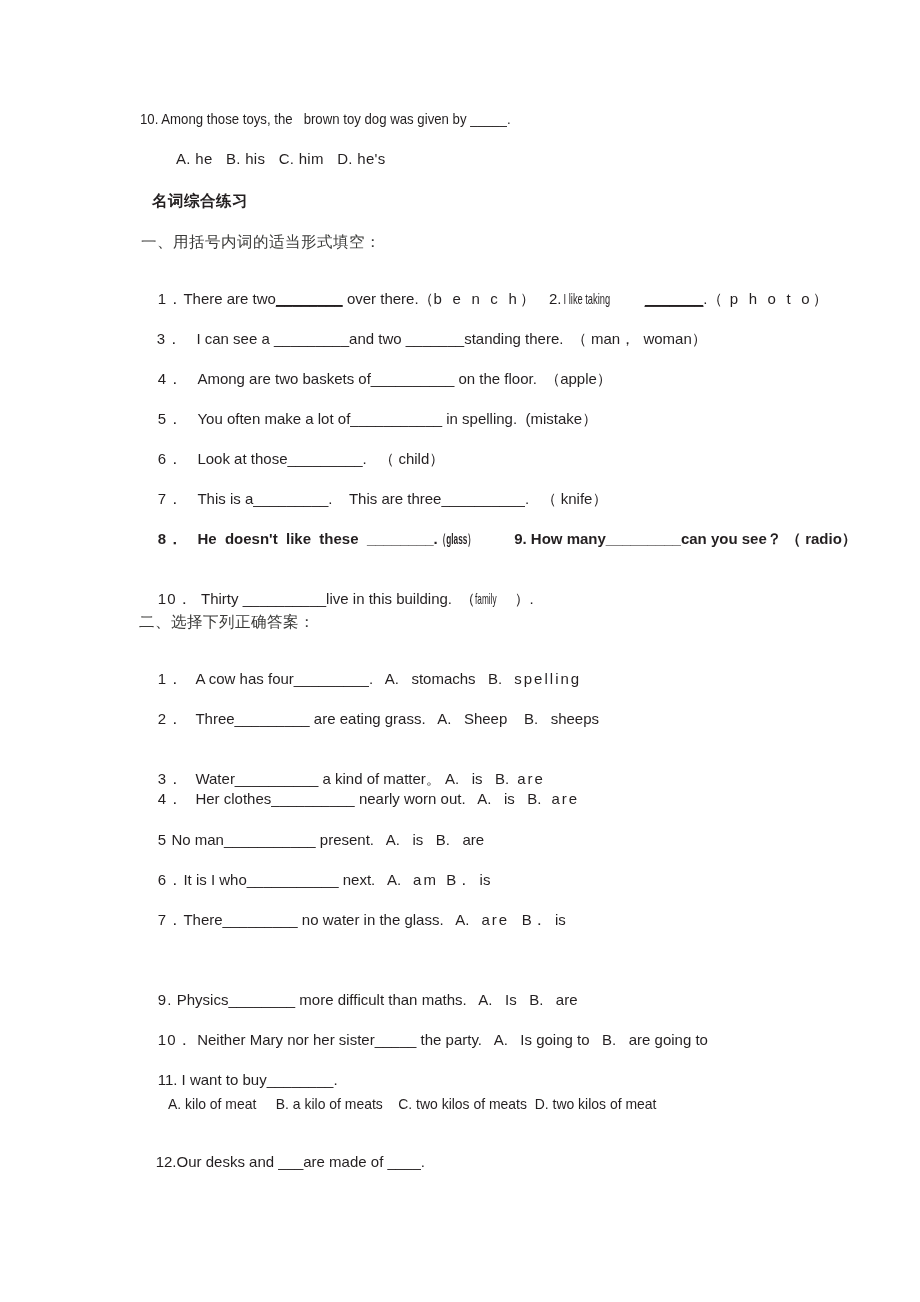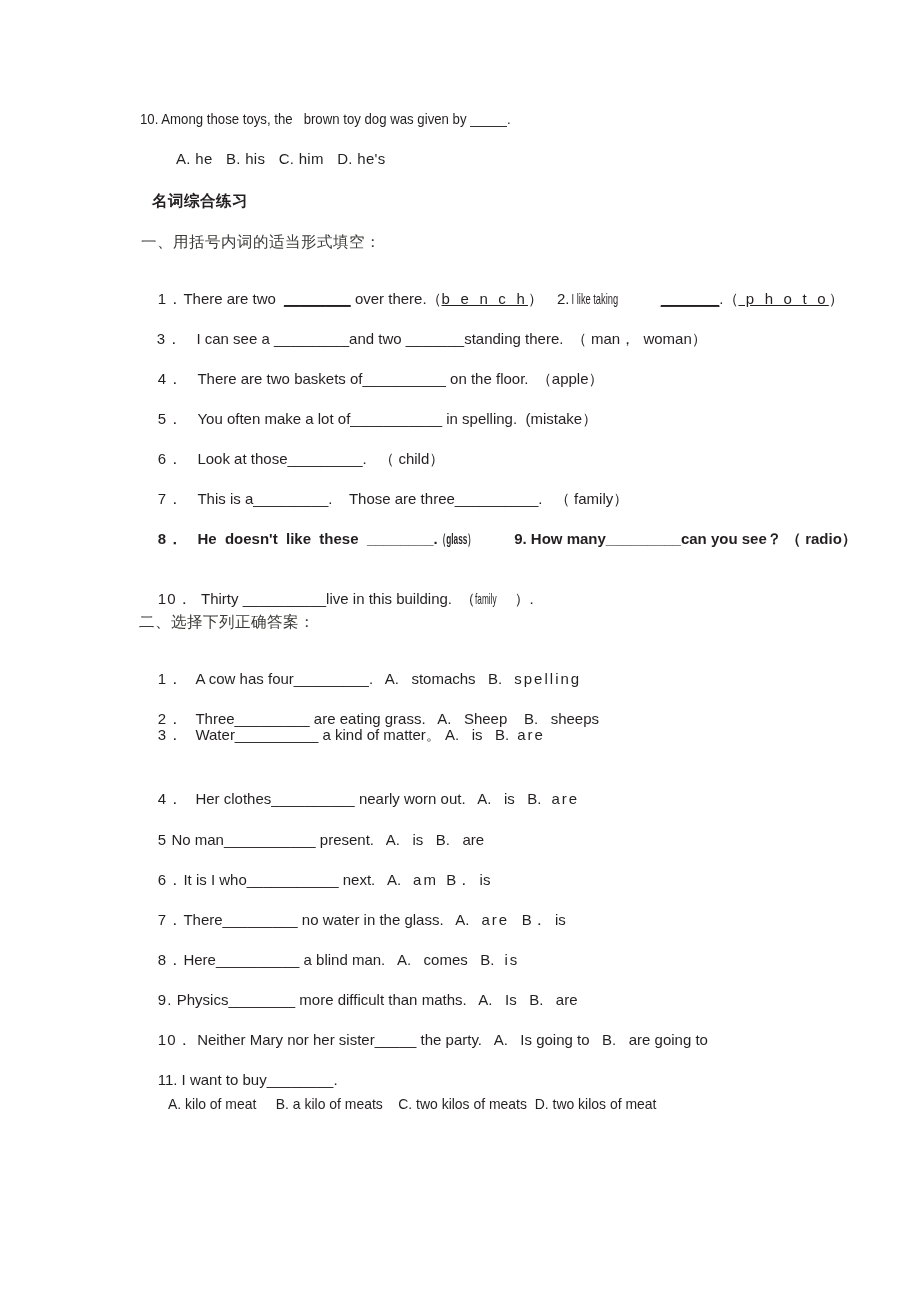--- a/index.html
+++ b/index.html
@@ -39,21 +39,21 @@
     transform: scaleX(0.93);
     transform-origin: left center;
   }
   .cond2 {
     transform: scaleX(0.88);
     transform-origin: left center;
   }
 
   
   .sp1 { letter-spacing: 2.0px; }
-  .sp2 { letter-spacing: 3.2px; text-decoration: underline; }
+  .sp2 { letter-spacing: 3.2px; }
   .sp3 { letter-spacing: 1.2px; }
 
   
   .sq  { display: inline-block; transform: scaleX(0.55); transform-origin: left center; }
   .sq2 { display: inline-block; transform: scaleX(0.62); transform-origin: left center; }
 
   
   .cn {
     position: absolute;
     white-space: pre;
@@ -65,21 +65,21 @@
   .cn-b {
     position: absolute;
     white-space: pre;
     font-family: "DejaVu Sans", sans-serif;
     font-size: 15.5px;
     font-weight: bold;
     color: #231f20;
     letter-spacing: 0.5px;
   }
 
-  .blank { text-decoration: underline; margin-left: 8px; }
+  .blank { text-decoration: underline; }
 </style>
 </head>
 <body>
 
 <div class="page">
 
   <div class="ln cond2" style="left:140px; top:110px;">10. Among those toys, the   brown toy dog was given by _____.</div>
 
   <div class="ln" style="left:176px; top:150px; letter-spacing:0.3px;">A. he   B. his   C. him   D. he's</div>
 
@@ -89,85 +89,85 @@
 
   <div class="ln" style="left:141px; top:272px;">
     <span class="sp3">1．</span><span>There are two</span><span class="blank">________</span><span> over there.（</span><span class="sp2">b e n c h</span><span>）</span><span style="display:inline-block;width:14px;"></span><span>2.</span><span class="sq2"> I like taking </span><span class="blank">_______</span><span>.（</span><span class="sp2"> p h o t o</span><span>）</span>
   </div>
 
   <div class="ln" style="left:140px; top:312px;text-align:center;">
     <span class="sp3">3．</span><span style="display:inline-block;width:14px;"></span><span class="cond">I can see a _________and two _______standing there.  （ man，  woman）</span>
   </div>
 
   <div class="ln" style="left:141px; top:352px;">
-    <span class="sp3">4．</span><span style="display:inline-block;width:14px;"></span><span class="cond">There are two baskets of__________ on the floor.  （apple）</span>
+    <span class="sp3">4．</span><span style="display:inline-block;width:14px;"></span><span class="cond">Among are two baskets of__________ on the floor.  （apple）</span>
   </div>
 
   <div class="ln" style="left:141px; top:392px;">
     <span class="sp3">5．</span><span style="display:inline-block;width:14px;"></span><span class="cond">You often make a lot of___________ in spelling.  (mistake）</span>
   </div>
 
   <div class="ln" style="left:141px; top:432px;">
     <span class="sp3">6．</span><span style="display:inline-block;width:14px;"></span><span class="cond">Look at those_________.   （ child）</span>
   </div>
 
   <div class="ln" style="left:141px; top:472px;">
-    <span class="sp3">7．</span><span style="display:inline-block;width:14px;"></span><span class="cond">This is a_________.    Those are three__________.   （ family）</span>
+    <span class="sp3">7．</span><span style="display:inline-block;width:14px;"></span><span class="cond">This is a_________.    This are three__________.   （ knife）</span>
   </div>
 
   <div class="ln" style="left:141px; top:512px;font-weight:bold;">
     <span class="sp3">8．</span><span style="display:inline-block;width:14px;"></span><span class="cond">He  doesn't  like  these  ________.</span><span class="sq">（glass）</span><span style="display:inline-block;width:8px;"></span><span>9.</span><span class="cond2"> How many_________can you see？ （ radio）</span>
   </div>
 
   <div class="ln" style="left:141px; top:572px;">
     <span class="sp3">10．</span><span class="cond">  Thirty __________live in this building.  （</span><span class="sq">family</span><span>）.</span>
   </div>
 
   <div class="cn" style="left:139px; top:612px;">二、选择下列正确答案：</div>
 
   <div class="ln" style="left:141px; top:652px;">
     <span class="sp3">1．</span><span style="display:inline-block;width:12px;"></span><span class="cond">A cow has four_________.   A.   stomachs   B.</span><span style="display:inline-block;width:12px;"></span><span class="sp1">spelling</span>
   </div>
 
   <div class="ln" style="left:141px; top:692px;text-align:center;">
     <span class="sp3">2．</span><span style="display:inline-block;width:12px;"></span><span class="cond">Three_________ are eating grass.   A.   Sheep    B.   sheeps</span>
   </div>
 
-  <div class="ln" style="left:141px; top:708px;">
+  <div class="ln" style="left:141px; top:752px;">
     <span class="sp3">3．</span><span style="display:inline-block;width:12px;"></span><span class="cond">Water__________ a kind of matter。 A.   is   B.</span><span style="display:inline-block;width:8px;"></span><span class="sp1">are</span>
   </div>
 
   <div class="ln" style="left:141px; top:772px;">
     <span class="sp3">4．</span><span style="display:inline-block;width:12px;"></span><span class="cond">Her clothes__________ nearly worn out.   A.   is   B.</span><span style="display:inline-block;width:10px;"></span><span class="sp1">are</span>
   </div>
 
   <div class="ln" style="left:141px; top:813px;">
     <span class="sp3">5</span><span class="cond"> No man___________ present.   A.   is   B.   are</span>
   </div>
 
   <div class="ln" style="left:141px; top:853px;">
     <span class="sp3">6．</span><span class="cond">It is I who___________ next.   A.</span><span style="display:inline-block;width:12px;"></span><span class="sp1">am</span><span class="cond">  B．  is</span>
   </div>
 
   <div class="ln" style="left:141px; top:893px;">
     <span class="sp3">7．</span><span class="cond">There_________ no water in the glass.   A.</span><span style="display:inline-block;width:12px;"></span><span class="sp1">are</span><span class="cond">   B．  is</span>
   </div>
 
-  <div class="ln" style="left:141px; top:933px;">
-    <span class="sp3">8．</span><span class="cond">Here__________ a blind man.   A.   comes   B.</span><span style="display:inline-block;width:10px;"></span><span class="sp1">is</span>
-  </div>
 
   <div class="ln" style="left:141px; top:973px;">
     <span class="sp3">9.</span><span class="cond"> Physics________ more difficult than maths.   A.   Is   B.   are</span>
   </div>
 
   <div class="ln" style="left:141px; top:1013px;">
     <span class="sp3">10．</span><span class="cond"> Neither Mary nor her sister_____ the party.   A.   Is going to   B.   are going to</span>
   </div>
 
   <div class="ln" style="left:141px; top:1053px;">
     <span>11.</span><span class="cond"> I want to buy________.</span>
   </div>
 
   <div class="ln cond" style="left:168px; top:1095px;">A. kilo of meat     B. a kilo of meats    C. two kilos of meats  D. two kilos of meat</div>
 
+  <div class="ln" style="left:139px; top:1135px;">
+    <span>12.</span><span class="cond">Our desks and ___are made of ____.</span>
+  </div>
 
 </div>
 
 </body></html>

